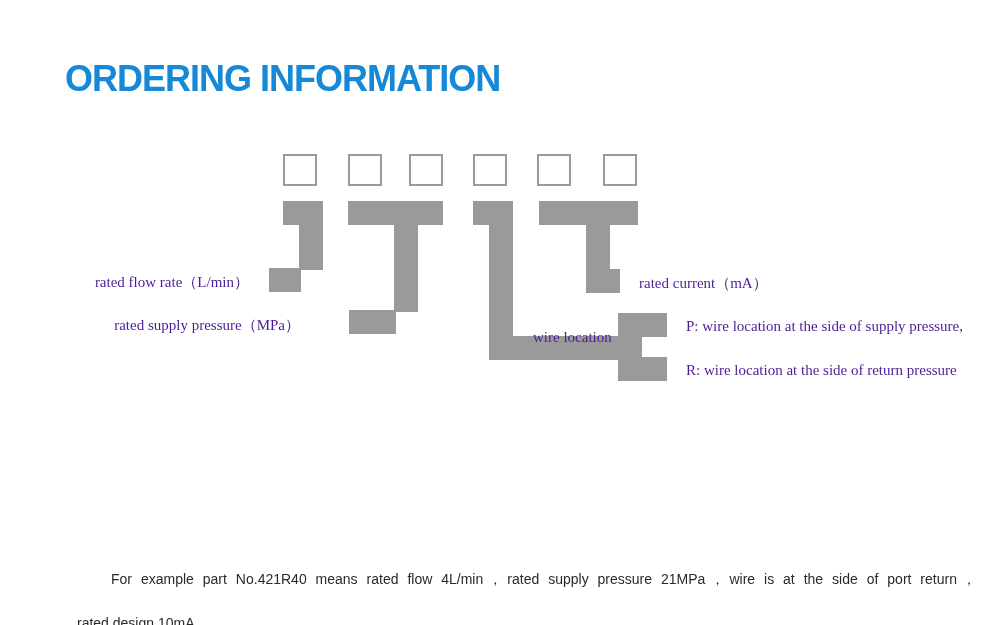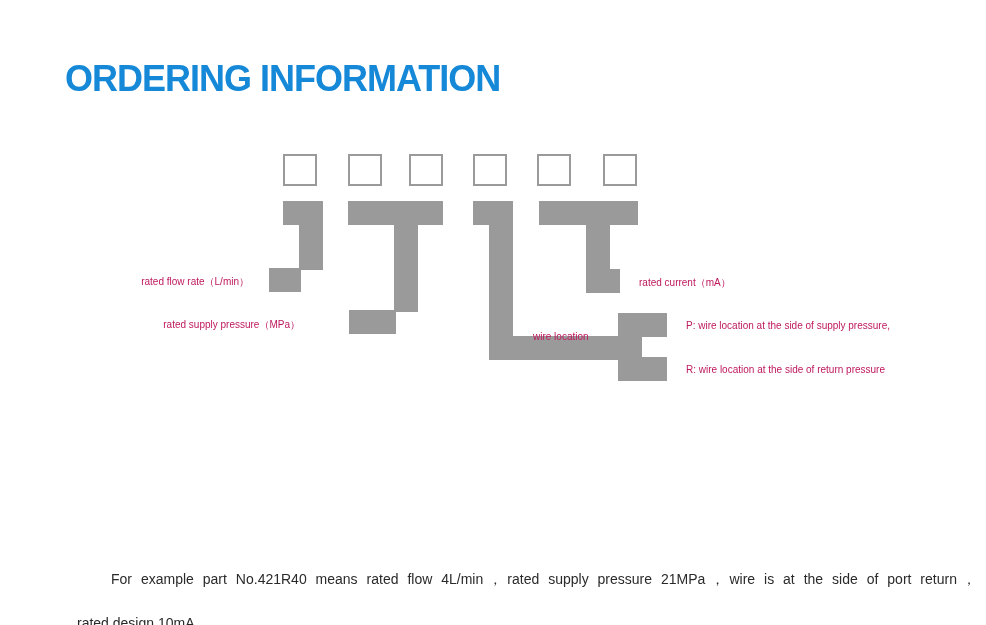--- a/index.html
+++ b/index.html
@@ -52,24 +52,25 @@
   .cA { left: 245px; top: 244px; width: 32px; }
   .cB { left: 325px; top: 286px; width: 47px; }
   .cC { left: 465px; top: 312px; width: 131px; }
   .cD { left: 562px; top: 245px; width: 34px; }
   .brV { left: 594px; top: 289px; height: 46px; }
   .brP { left: 594px; top: 289px; width: 49px; }
   .brR { left: 594px; top: 333px; width: 49px; }
   
   .dlabel {
     position: absolute;
-    font-size: 10px;
+    font-size: 15px;
     line-height: 16px;
-    color: #be185d;
+    color: #4c1d95;
     white-space: nowrap;
+    font-family: Liberation Serif, serif;
   }
   .lbl-flow     { right: 749px; top: 238px; }
   .lbl-pressure { right: 698px; top: 281px; }
   .lbl-wire     { left: 481px;  top: 293px; margin-left: 16px; }
   .lbl-current  { left: 603px;  top: 239px; }
   .lbl-p        { left: 650px;  top: 282px; }
   .lbl-r        { left: 650px;  top: 326px; }
   
   .body-text {
     position: absolute;

